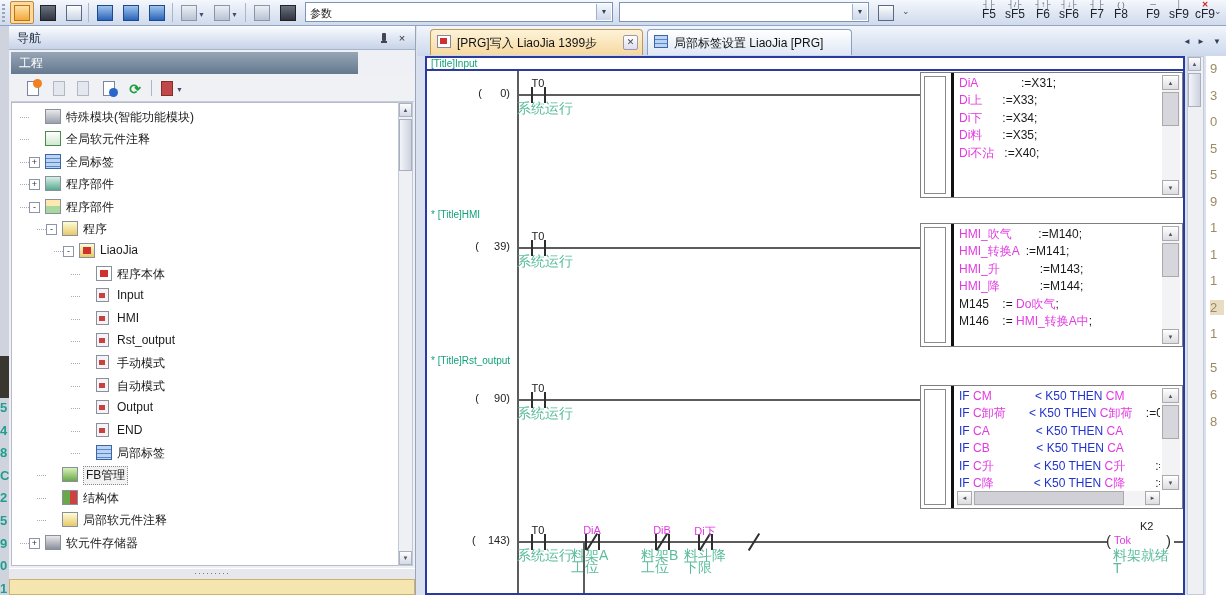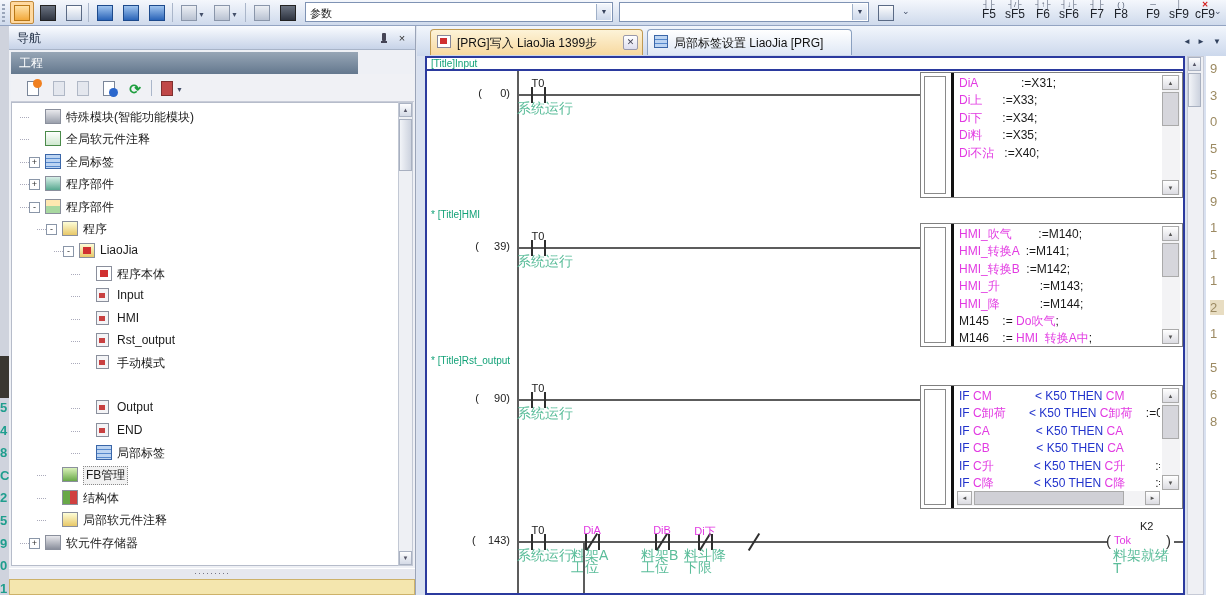--- a/index.html
+++ b/index.html
@@ -329,20 +329,25 @@
         <div class="trow" data-name="tree-item-Rst_output" style="top: 227px;">
           <div class="dots" data-name="tree-connector" style="left: 59px; width: 9px;"></div>
           <div class="ticon" data-name="task-icon" style="left: 84px;"></div>
           <div class="lbl" data-name="tree-item-label" style="left: 105px;">Rst_output</div>
         </div>
         <div class="trow" data-name="tree-item-node" style="top: 249.4px;">
           <div class="dots" data-name="tree-connector" style="left: 59px; width: 9px;"></div>
           <div class="ticon" data-name="task-icon" style="left: 84px;"></div>
           <div class="lbl" data-name="tree-item-label" style="left: 105px;">手动模式</div>
         </div>
+        <div class="trow" data-name="tree-item-node" style="top: 271.8px;">
+          <div class="dots" data-name="tree-connector" style="left: 59px; width: 9px;"></div>
+          <div class="ticon" data-name="task-icon" style="left: 84px;"></div>
+          <div class="lbl" data-name="tree-item-label" style="left: 105px;">自动模式</div>
+        </div>
         <div class="trow" data-name="tree-item-Output" style="top: 294.2px;">
           <div class="dots" data-name="tree-connector" style="left: 59px; width: 9px;"></div>
           <div class="ticon" data-name="task-icon" style="left: 84px;"></div>
           <div class="lbl" data-name="tree-item-label" style="left: 105px;">Output</div>
         </div>
         <div class="trow" data-name="tree-item-END" style="top: 316.6px;">
           <div class="dots" data-name="tree-connector" style="left: 59px; width: 9px;"></div>
           <div class="ticon" data-name="task-icon" style="left: 84px;"></div>
           <div class="lbl" data-name="tree-item-label" style="left: 105px;">END</div>
         </div>
@@ -435,21 +440,20 @@
         <div class="cbar" data-name="contact-bar" style="left: 104px; top: 182px;"></div>
         <div class="cbar" data-name="contact-bar" style="left: 117px; top: 182px;"></div>
         <div class="clabel" data-name="contact-device-label" style="left: 89px; top: 172px;">T0</div>
         <div class="ccmt" data-name="contact-comment" style="left: 90px; top: 197px; width: 62px;">系统运行</div>
         <div class="blk" data-name="st-block" style="left: 493px; top: 165px; width: 263px; height: 124px;">
           <div class="blk-cell" data-name="st-block-run-cell"></div>
           <div class="blk-bar" data-name="st-block-divider"></div>
           <div class="code" data-name="st-code">
             <div class="cl" data-name="st-code-line"><span class="m" data-name="st-token">HMI_吹气</span><span class="k" data-name="st-token">        :=M140;</span></div>
             <div class="cl" data-name="st-code-line"><span class="m" data-name="st-token">HMI_转换A</span><span class="k" data-name="st-token">  :=M141;</span></div>
-            <div class="cl" data-name="st-code-line"><span class="m" data-name="st-token">HMI_转换B</span><span class="k" data-name="st-token">  :=M142;</span></div>
             <div class="cl" data-name="st-code-line"><span class="m" data-name="st-token">HMI_升</span><span class="k" data-name="st-token">            :=M143;</span></div>
             <div class="cl" data-name="st-code-line"><span class="m" data-name="st-token">HMI_降</span><span class="k" data-name="st-token">            :=M144;</span></div>
             <div class="cl" data-name="st-code-line"><span class="k" data-name="st-token">M145</span><span class="k" data-name="st-token">    := </span><span class="m" data-name="st-token">Do吹气</span><span class="k" data-name="st-token">;</span></div>
             <div class="cl" data-name="st-code-line"><span class="k" data-name="st-token">M146</span><span class="k" data-name="st-token">    := </span><span class="m" data-name="st-token">HMI_转换A中</span><span class="k" data-name="st-token">;</span></div>
           </div>
           <div class="bsb" data-name="st-block-scrollbar">
             <div class="a" data-name="scroll-up-icon" style="top: 0px;">▲</div>
             <div class="th" data-name="scrollbar-thumb"></div>
             <div class="a" data-name="scroll-down-icon" style="bottom: 0px;">▼</div>
           </div>

